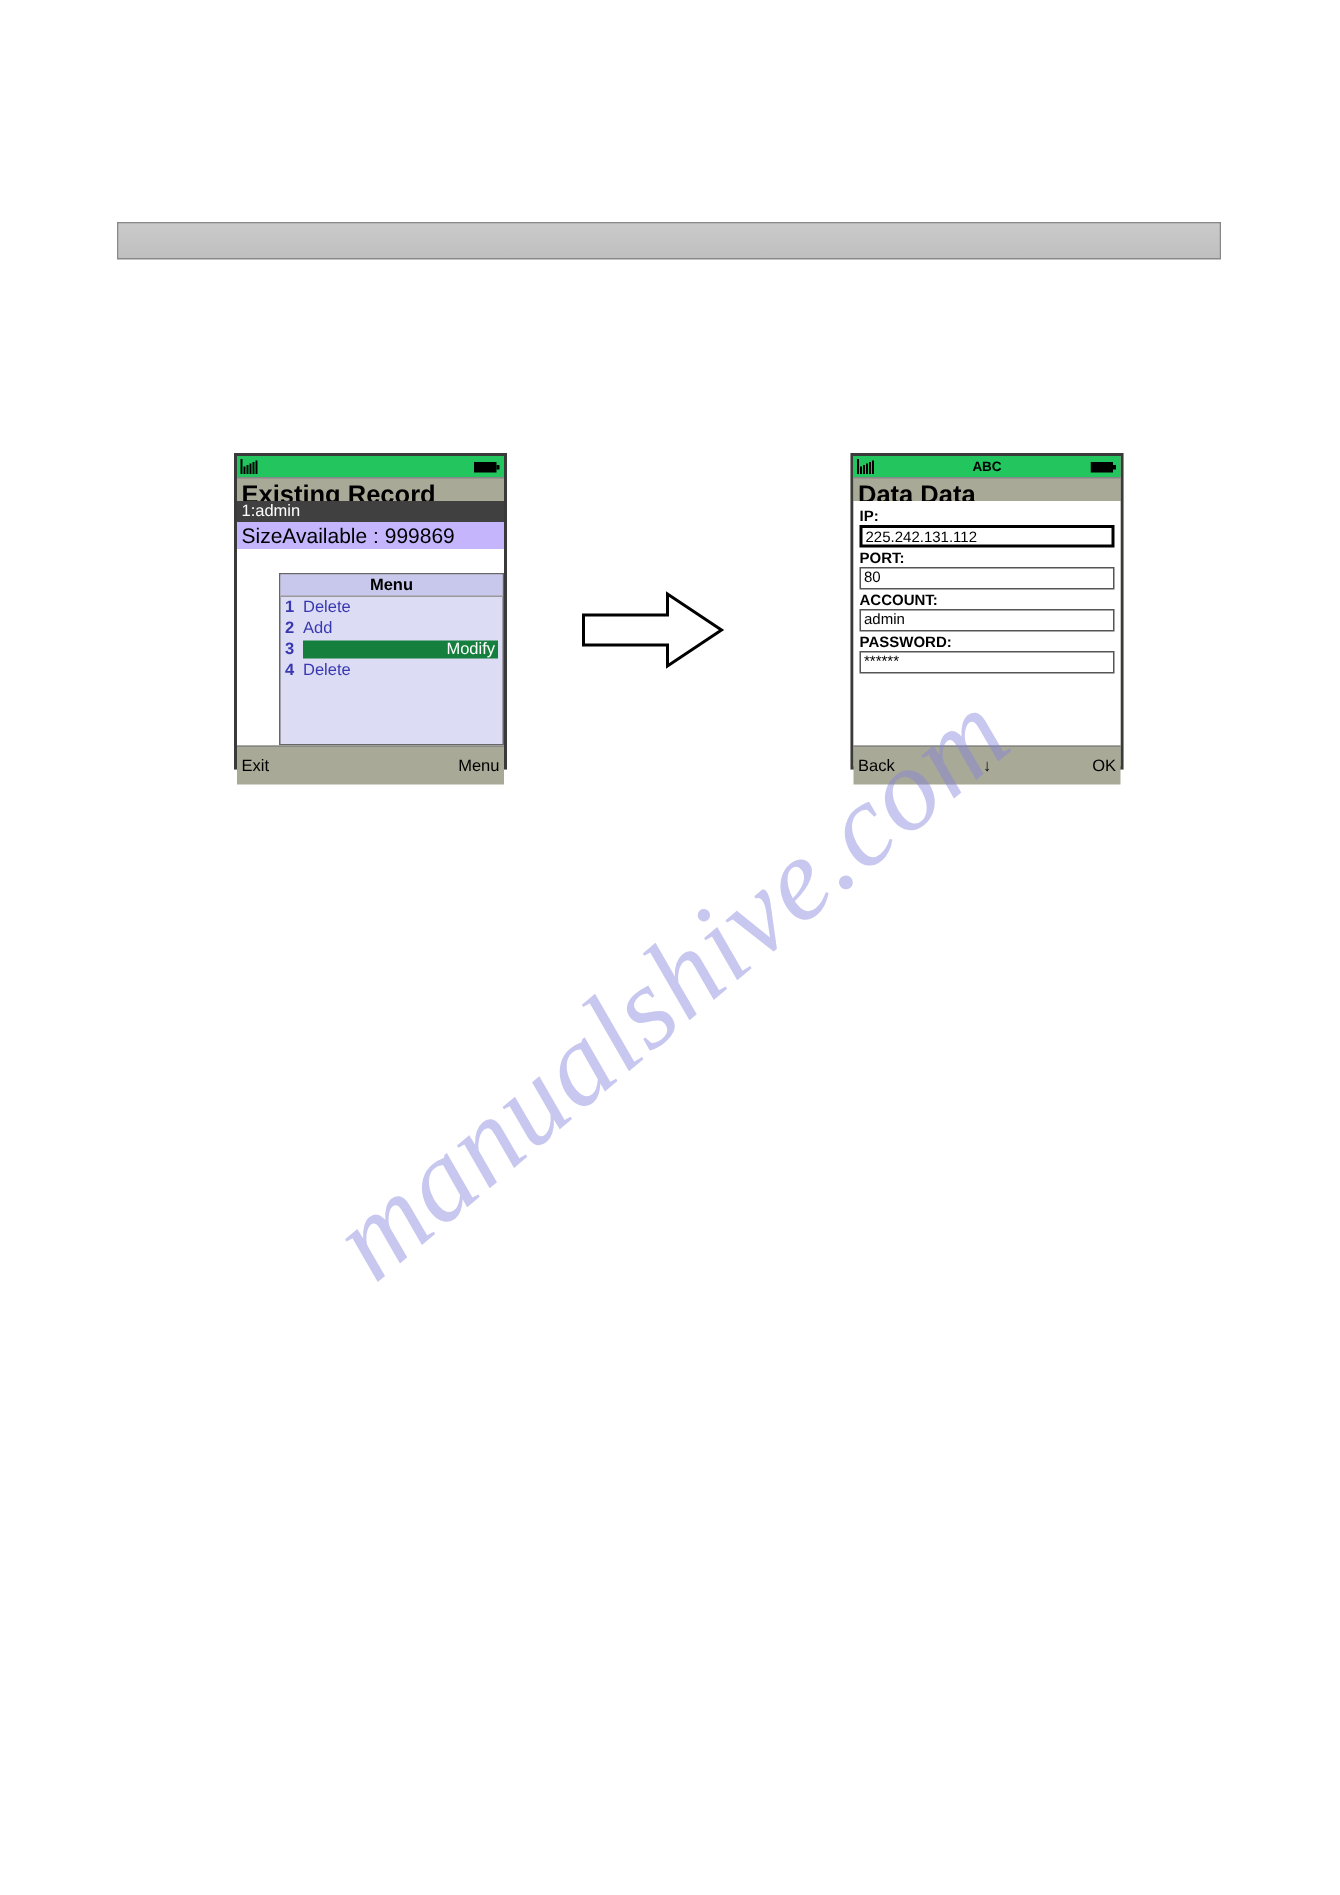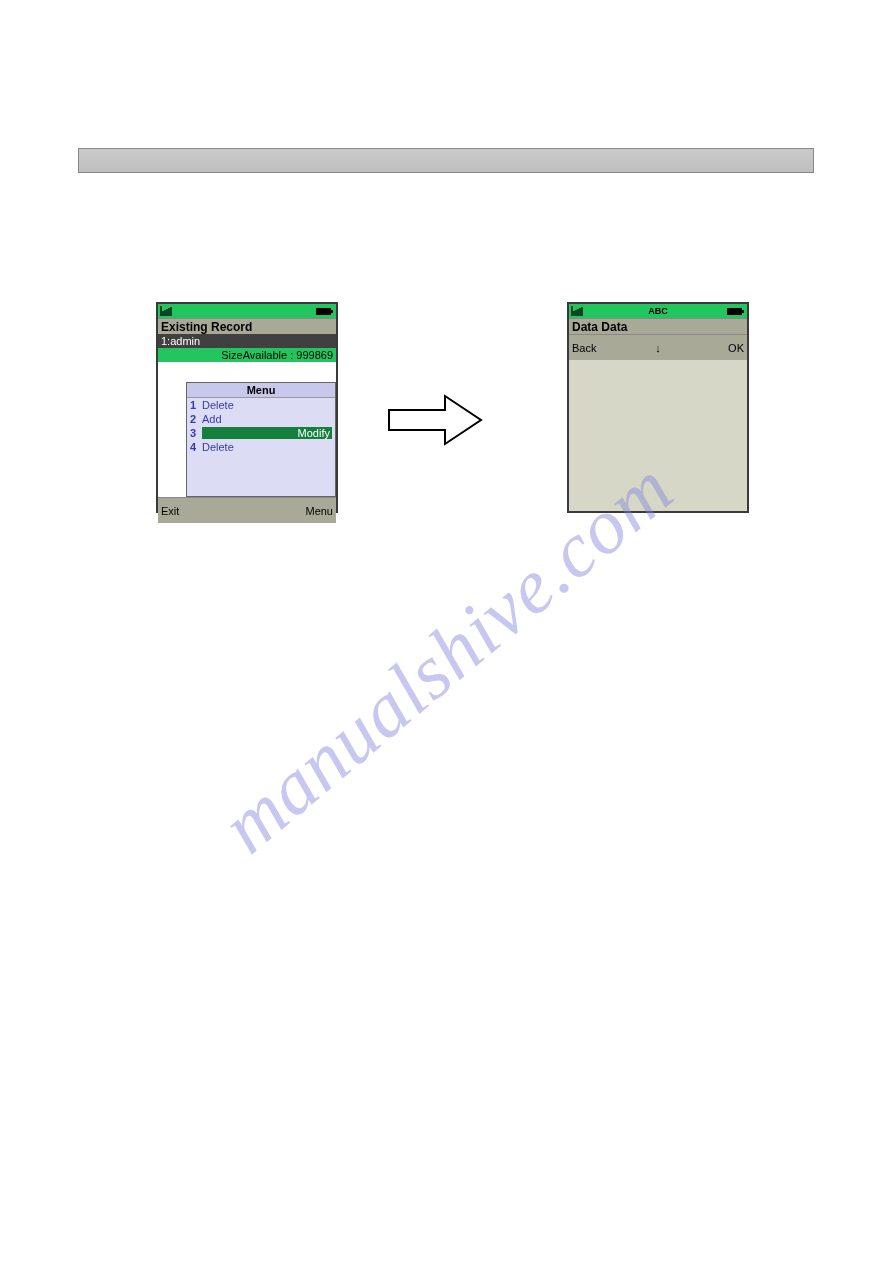--- a/index.html
+++ b/index.html
@@ -60,42 +60,42 @@
     position: absolute;
     left: 50%;
     transform: translateX(-50%);
     font-size: 9px;
     font-weight: bold;
   }
   .title-bar {
     height: 16px;
     background: #a9a998;
     font-weight: bold;
-    font-size: 12px;
+    font-size: 17px;
     padding: 1px 3px;
     border-top: 1px solid #888;
+    text-decoration: underline;
   }
   .phone-body {
     background: #fff;
     height: 163px;
     overflow: hidden;
     position: relative;
   }
   .row-selected {
     background: #404040;
     color: #fff;
     padding: 1px 3px;
     font-size: 11px;
   }
   .row-plain {
-    background: #22c55e;
+    background: #c4b5fd;
     color: #000;
     padding: 1px 3px;
-    font-size: 11px;
-    text-align: right;
+    font-size: 14px;
   }
   .menu-panel {
     position: absolute;
     right: 0;
     bottom: 0;
     width: 150px;
     background: #dcdcf5;
     border: 1px solid #666;
   }
   .menu-header {
@@ -237,18 +237,28 @@
     <svg class="signal-icon" viewBox="0 0 22 10">
       <path d="M1 0 L1 10 M3 5 L3 10 M5 4 L5 10 M7 3 L7 10 M9 2 L9 10 M11 1 L11 10" stroke="#000" stroke-width="1.3"></path>
     </svg>
     <span class="input-mode">ABC</span>
     <svg class="battery-icon" viewBox="0 0 18 9">
       <rect x="0" y="1" width="15" height="7" fill="#000"></rect>
         <rect x="15" y="3" width="2" height="3" fill="#000"></rect>
     </svg>
   </div>
   <div class="title-bar">Data Data</div>
+  <div class="phone-body form-body">
+    <div class="form-label">IP:</div>
+    <div class="form-input focused">225.242.131.112</div>
+    <div class="form-label">PORT:</div>
+    <div class="form-input">80</div>
+    <div class="form-label">ACCOUNT:</div>
+    <div class="form-input">admin</div>
+    <div class="form-label">PASSWORD:</div>
+    <div class="form-input">******</div>
+  </div>
   <div class="softkey-bar">
     <span>Back</span>
     <span class="softkey-center">↓</span>
     <span>OK</span>
   </div>
 </div>
 
 </body></html>

